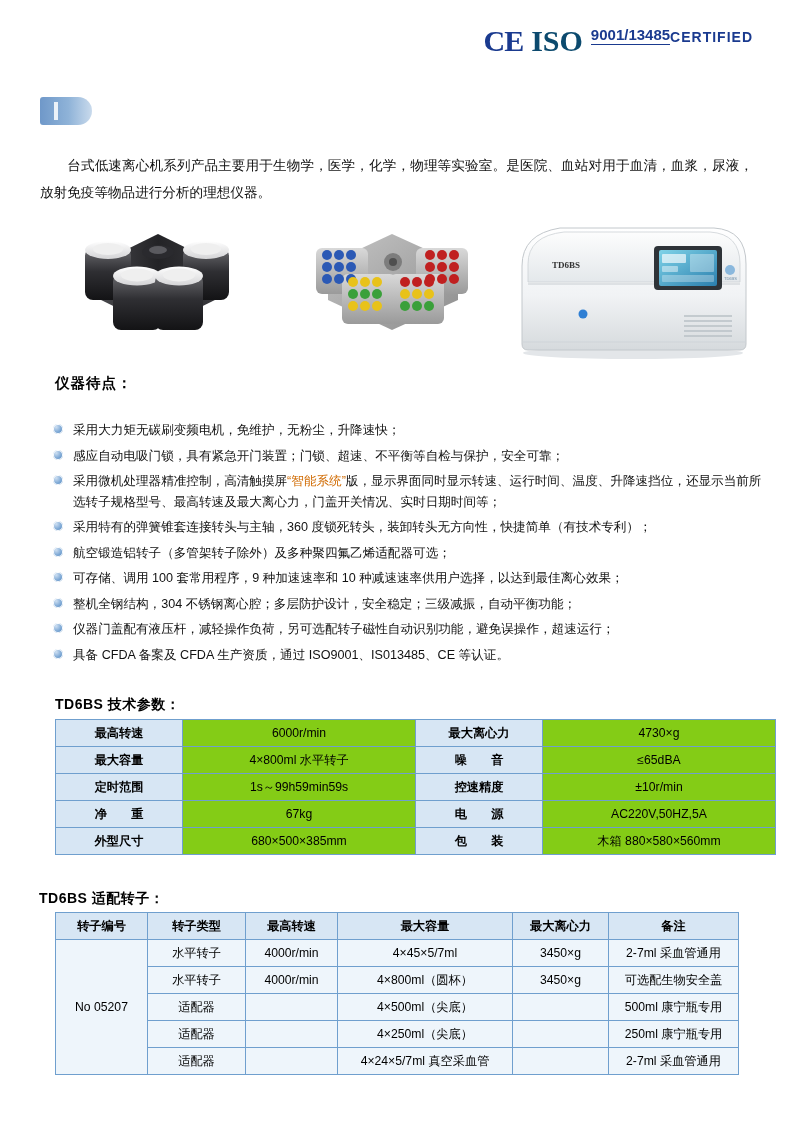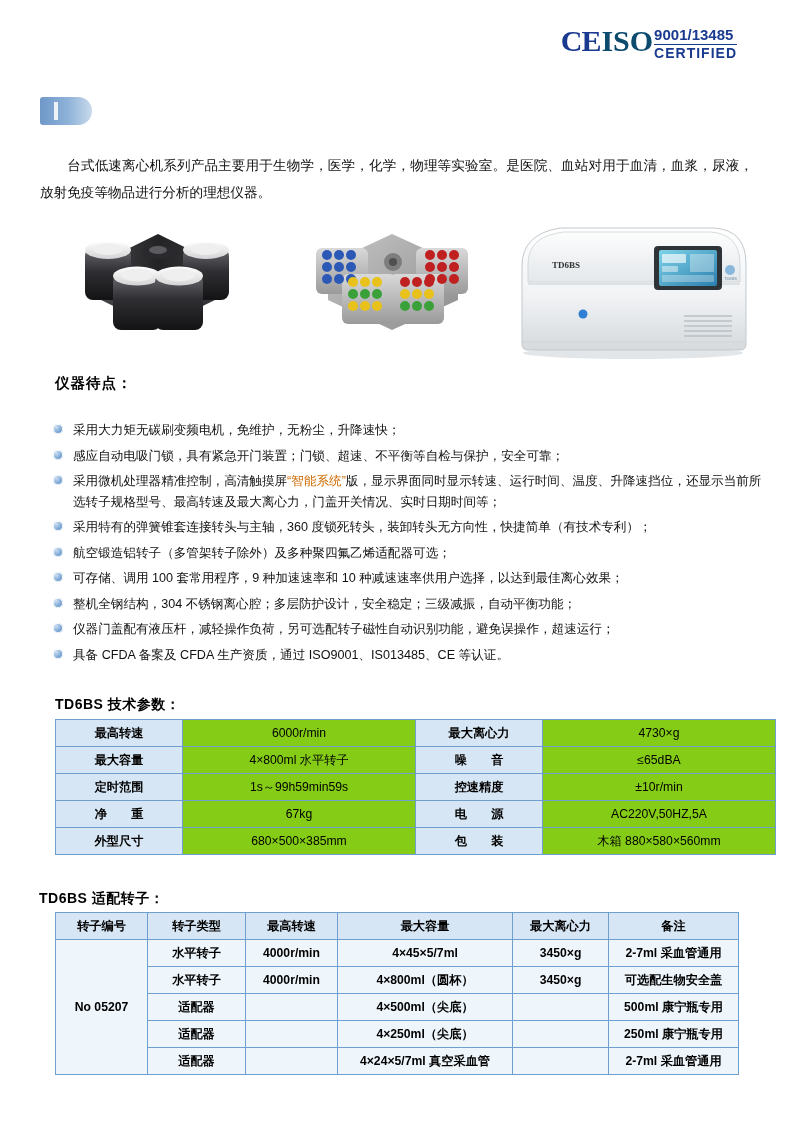--- a/index.html
+++ b/index.html
@@ -20,45 +20,46 @@
     width: 793px;
     height: 1122px;
     box-sizing: border-box;
     padding: 0 40px;
   }
 
   
   .cert-bar {
     position: absolute;
     top: 26px;
-    right: 56px;
+    right: 40px;
     display: flex;
     align-items: flex-start;
-    gap: 1px;
+    gap: 8px;
   }
   .ce-mark {
     font-family: "Liberation Serif", serif;
     font-size: 30px;
     font-weight: bold;
     letter-spacing: -1px;
     color: #1a3a8f;
     line-height: 1;
   }
   .iso-mark {
     font-family: "Liberation Serif", serif;
     font-size: 30px;
     font-weight: bold;
     color: #0c4a6e;
     line-height: 1;
   }
   .iso-nums {
     display: flex;
-    flex-direction: column;
+    flex-direction: row;
     line-height: 1.05;
     padding-top: 1px;
+    align-items: flex-end;
   }
   .iso-nums .n1 {
     font-size: 15px;
     font-weight: bold;
     color: #1a3a8f;
     letter-spacing: 0px;
     border-bottom: 1.5px solid #1a3a8f;
     padding-bottom: 1px;
   }
   .iso-nums .n2 {
@@ -231,21 +232,21 @@
     left: 55px;
     width: 683px;
     table-layout: fixed;
   }
   .rotor-table th,
   .rotor-table td {
     border: 1px solid #6f9fce;
     height: 26px;
     text-align: center;
     vertical-align: middle;
-    font-weight: bold;
+    font-weight: normal;
     padding: 0 3px;
   }
   .rotor-table thead th {
     background: #d7e6f4;
     font-weight: bold;
   }
   .rotor-table tbody td {
     background: #eef5fb;
   }
   .rotor-table col.c0 { width: 92px; }

